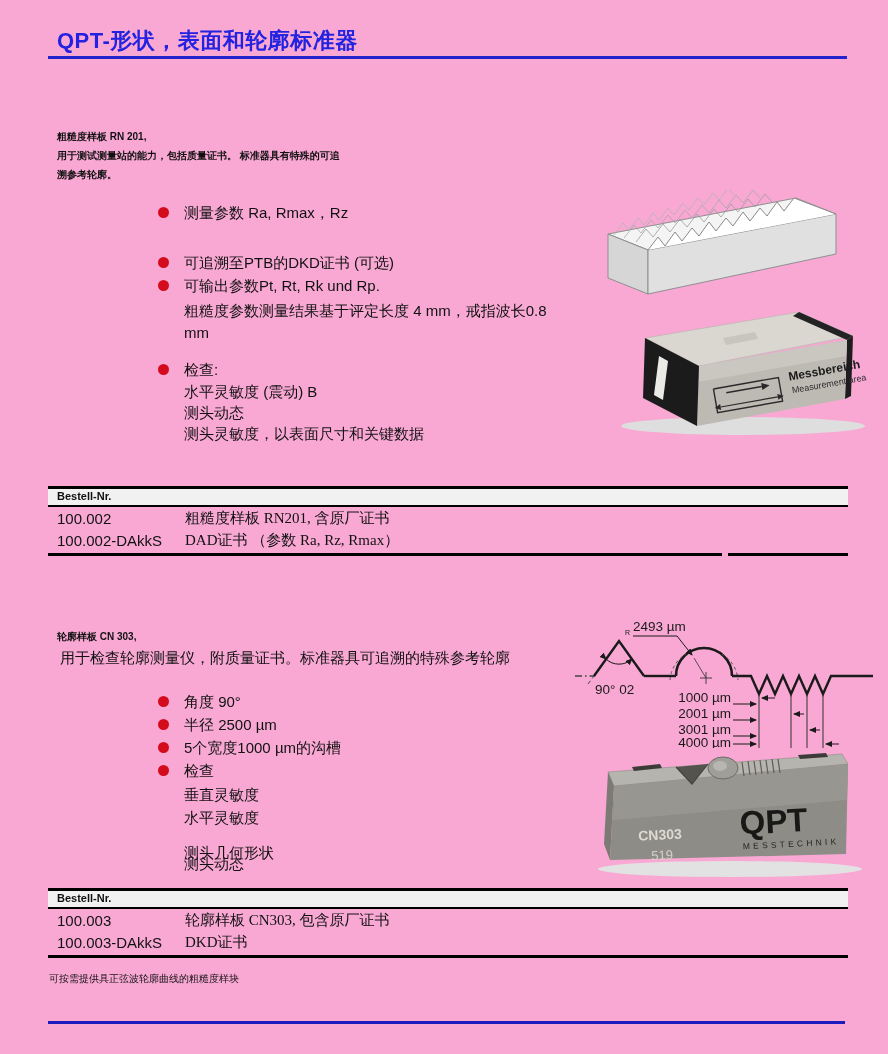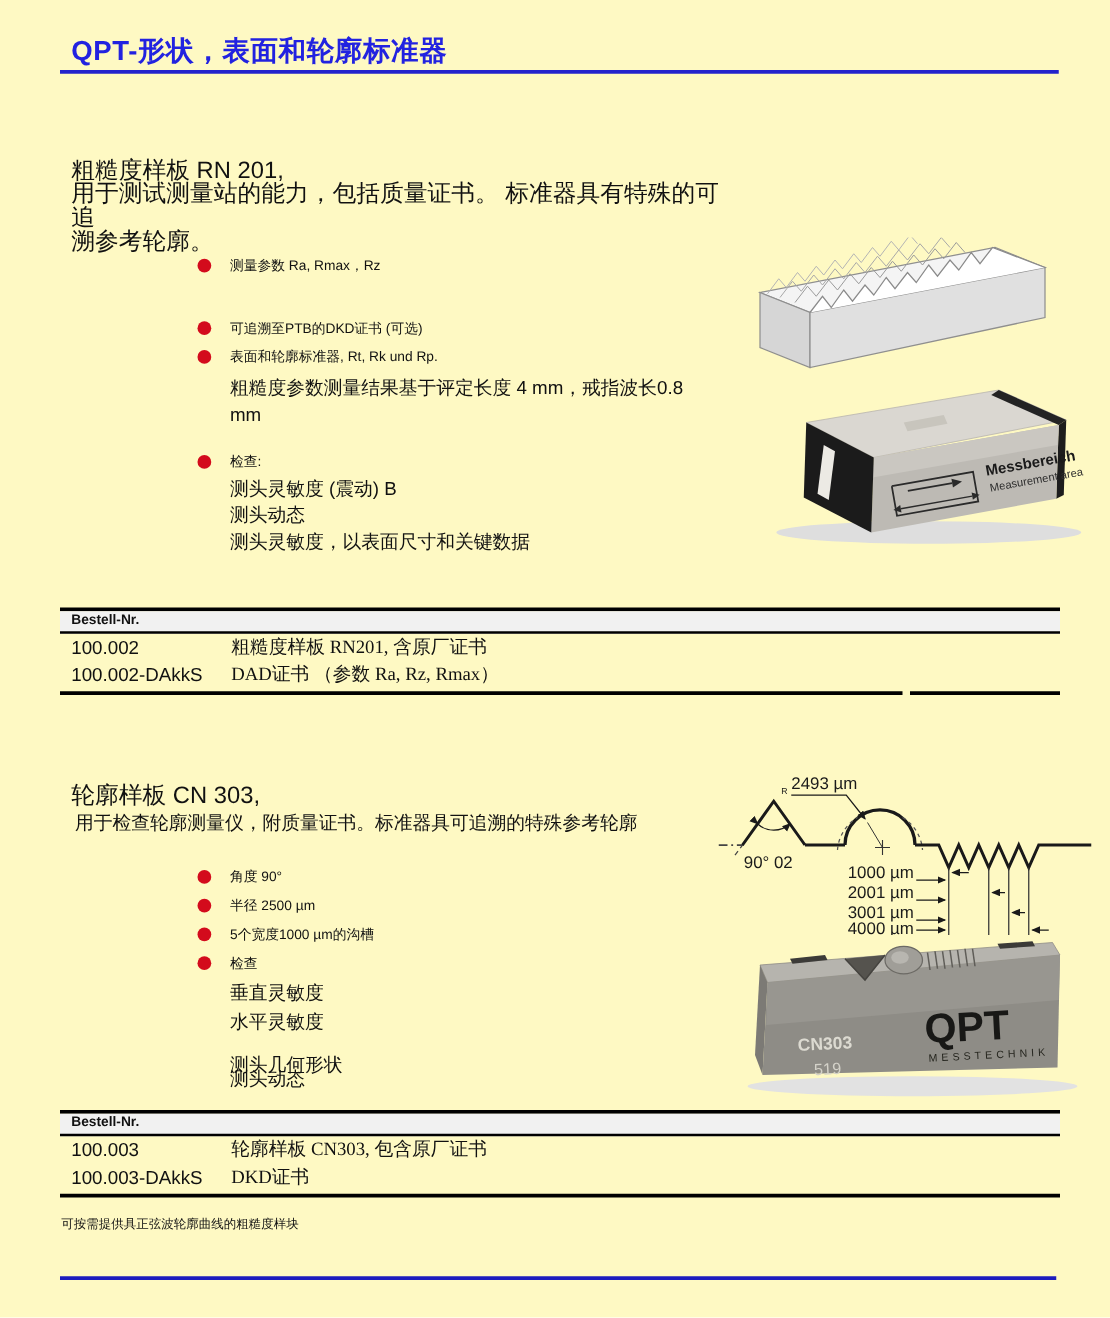--- a/index.html
+++ b/index.html
@@ -1,24 +1,24 @@
 <!DOCTYPE html>
 <html><head>
 <meta charset="utf-8">
 <style>
   html,body{margin:0;padding:0;background:#ffffff;}
-  .page{position:relative;width:888px;height:1054px;background:#fef9c3;overflow:hidden;
+  .page{position:relative;width:888px;height:1054px;background:#f9a8d4;overflow:hidden;
         font-family:"Liberation Sans",sans-serif;color:#111;}
   .abs{position:absolute;}
   .title{font-size:22px;font-weight:bold;color:#2222e0;letter-spacing:0.5px;}
   .rule{background:#2323cc;height:3px;}
-  .sec-head{font-size:19px;font-weight:normal;line-height:19px;}
+  .sec-head{font-size:10px;font-weight:bold;line-height:19px;}
   .bullet-item{display:flex;align-items:flex-start;}
   .dot{width:11px;height:11px;border-radius:50%;background:#d30b1c;flex:0 0 11px;margin-top:4px;}
-  .btext{margin-left:15px;font-size:11px;line-height:20px;white-space:nowrap;}
+  .btext{margin-left:15px;font-size:15px;line-height:20px;white-space:nowrap;}
   .sub-note{font-size:15px;line-height:22px;}
   .sub-line{font-size:15px;line-height:21px;}
   .serif-cn{font-family:"Liberation Serif",serif;}
   .otable{width:800px;border-top:3px solid #000;}
   .otable .thead{background:#f1f1f1;border-bottom:2px solid #000;font-weight:bold;
                  font-size:11px;padding:1px 0 3px 9px;}
   .otable .trow{display:flex;font-size:15px;line-height:21px;padding-top:1px;}
   .otable .c1{width:128px;padding-left:9px;flex:0 0 128px;}
   .otable .c2{flex:1;}
   .t-bottom{position:relative;height:3px;margin-top:2px;}
@@ -43,29 +43,29 @@
   <div class="abs bullet-item" style="left:158px;top:203px;">
     <span class="dot"></span>
     <span class="btext">测量参数 Ra, Rmax，Rz</span>
   </div>
   <div class="abs bullet-item" style="left:158px;top:253px;">
     <span class="dot"></span>
     <span class="btext">可追溯至PTB的DKD证书 (可选)</span>
   </div>
   <div class="abs bullet-item" style="left:158px;top:276px;">
     <span class="dot"></span>
-    <span class="btext">表面和轮廓标准器, Rt, Rk und Rp.</span>
+    <span class="btext">可输出参数Pt, Rt, Rk und Rp.</span>
   </div>
   <div class="abs sub-note" style="left:184px;top:300px;width:372px;">粗糙度参数测量结果基于评定长度 4 mm，戒指波长0.8 mm</div>
 
   <div class="abs bullet-item" style="left:158px;top:360px;">
     <span class="dot"></span>
     <span class="btext">检查:</span>
   </div>
-  <div class="abs sub-line" style="left:184px;top:381px;">测头灵敏度 (震动) B</div>
+  <div class="abs sub-line" style="left:184px;top:381px;">水平灵敏度 (震动) B</div>
   <div class="abs sub-line" style="left:184px;top:402px;">测头动态</div>
   <div class="abs sub-line" style="left:184px;top:423px;">测头灵敏度，以表面尺寸和关键数据</div>
 
   <svg class="abs" style="left:600px;top:190px;" width="258" height="112" viewBox="0 0 258 112">
     <polygon points="8,44 196,8 236,24 48,60" fill="#f4f4f4" stroke="#8f8f8f" stroke-width="1"></polygon>
     <polygon points="8,44 8,88 48,104 48,60" fill="#d6d6d6" stroke="#8f8f8f" stroke-width="1"></polygon>
     <polygon points="48,60 236,24 236,64 48,104" fill="#e0e0e0" stroke="#8f8f8f" stroke-width="1"></polygon>
     <path d="M48,60 l10,-13 l7,9 l10,-14 l7,9 l10,-13 l7,8 l10,-14 l7,9 l10,-13 l7,8 l10,-14 l7,9 l10,-13 l7,8 l10,-14 l7,9 l10,-13 L236,24" fill="#ffffff" stroke="#8a8a8a" stroke-width="1"></path>
     <path d="M36,52 l10,-13 l7,8 l10,-13 l7,8 l10,-13 l7,8 l10,-13 l7,8 l10,-13 l7,8 l10,-13 l7,8 l10,-13 l7,8 l10,-13 l7,8" fill="none" stroke="#9a9a9a" stroke-width="0.8"></path>
     <path d="M24,48 l10,-13 l7,8 l10,-13 l7,8 l10,-13 l7,8 l10,-13 l7,8 l10,-13 l7,8 l10,-13 l7,8 l10,-13 l7,8 l10,-13 l7,8" fill="none" stroke="#a8a8a8" stroke-width="0.8"></path>

